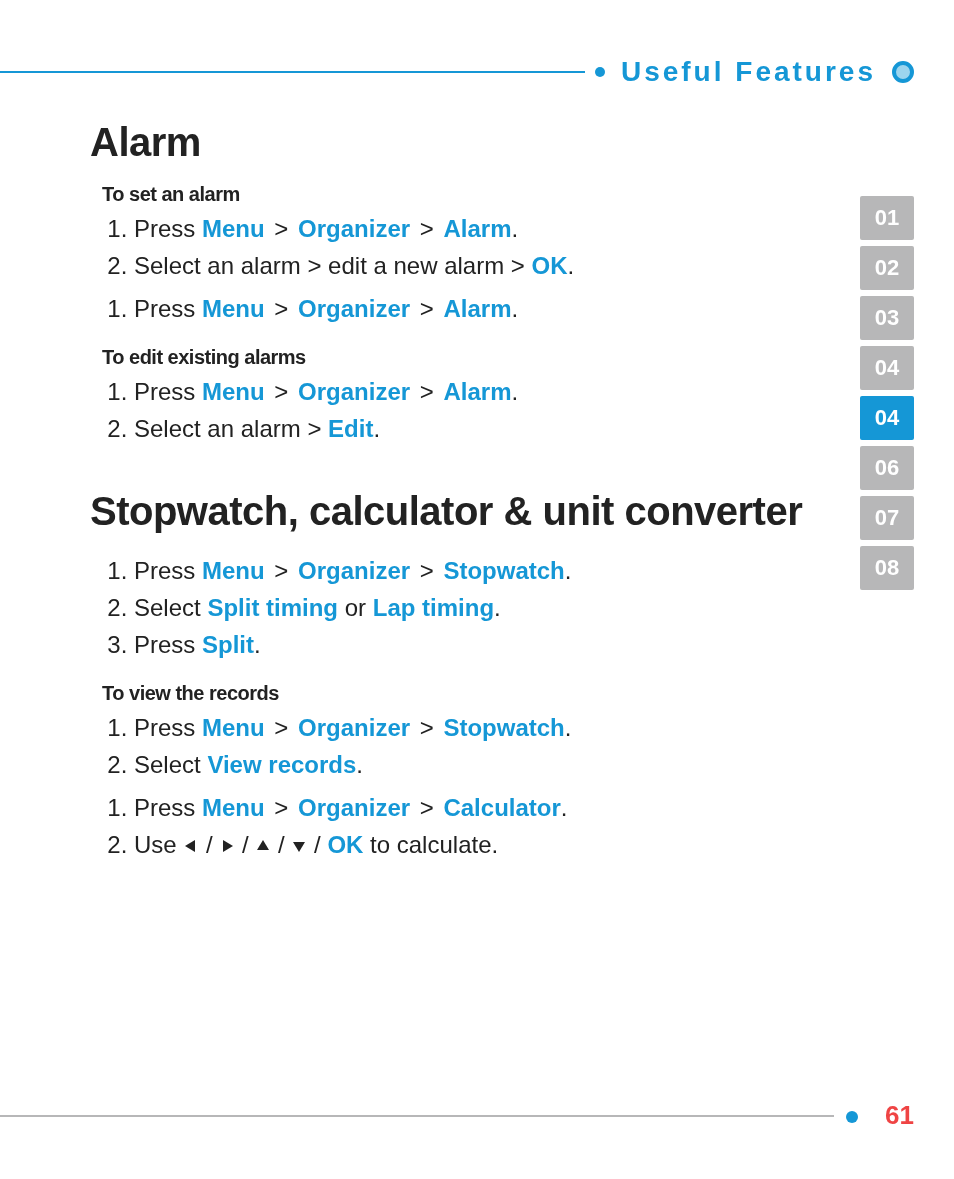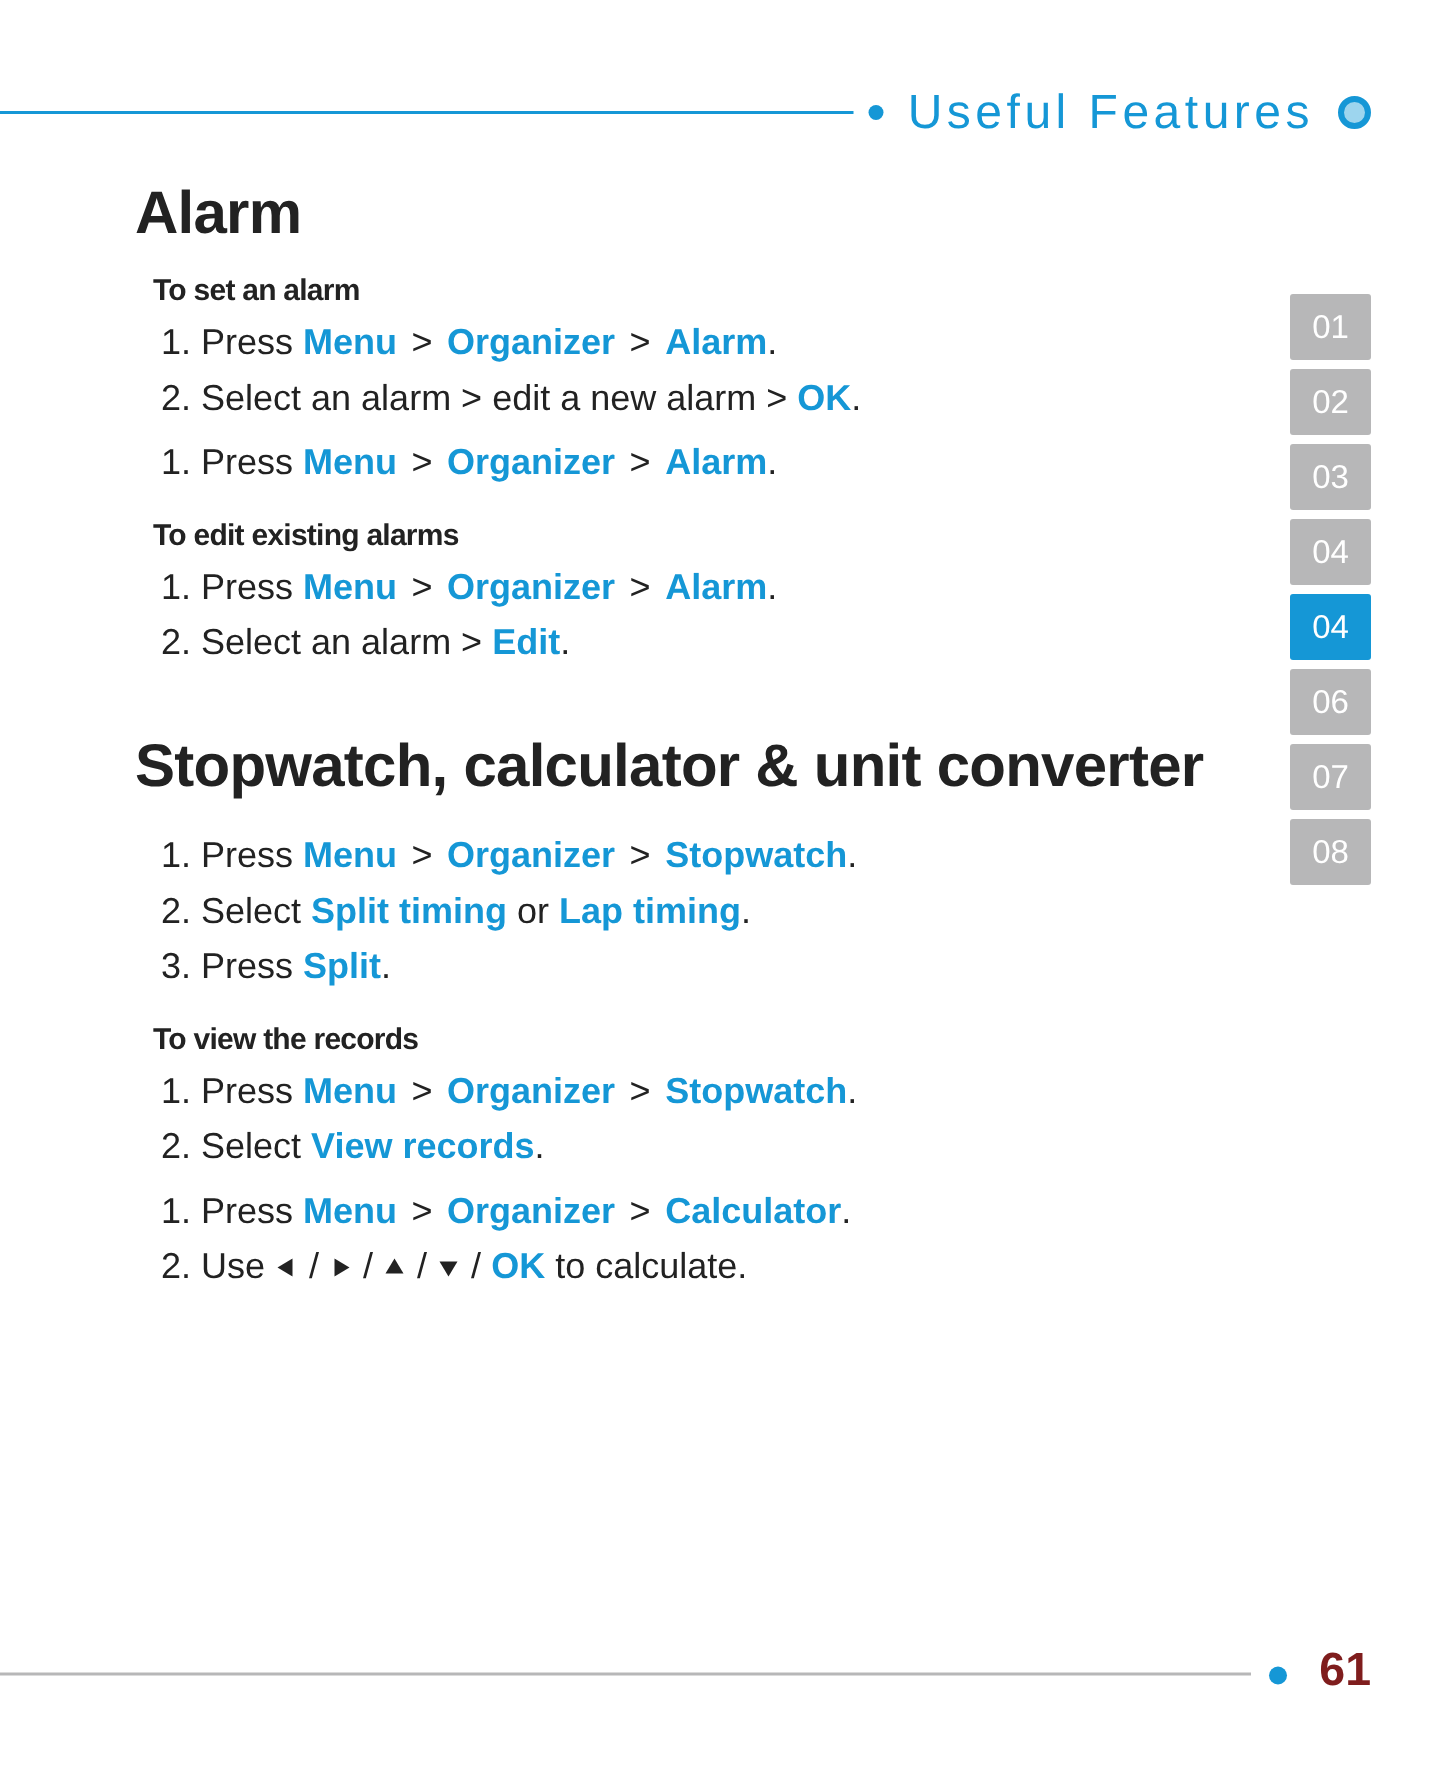--- a/index.html
+++ b/index.html
@@ -2,42 +2,42 @@
 <html><head>
 <meta charset="utf-8">
 <style>
   html,body{margin:0;padding:0;background:#fff;font-family:"Myriad Pro","Segoe UI",Arial,sans-serif;color:#222;}
   .page{position:relative;width:954px;height:1179px;box-sizing:border-box;}
 
   
   .topbar{position:absolute;top:56px;left:0;right:0;display:flex;align-items:center;}
   .topbar .line-left{flex:1;height:2px;background:#1597d6;margin-right:10px;}
   .topbar .dot-l{width:10px;height:10px;border-radius:50%;background:#1597d6;margin-right:16px;}
-  .topbar .title{font-family:"Eurostile","Segoe UI",Arial,sans-serif;font-size:32px;font-weight:400;letter-spacing:3px;color:#1597d6;white-space:nowrap;}
+  .topbar .title{font-family:"Eurostile","Segoe UI",Arial,sans-serif;font-size:28px;font-weight:700;letter-spacing:3px;color:#1597d6;white-space:nowrap;}
   .topbar .dot-r{width:22px;height:22px;border-radius:50%;box-sizing:border-box;border:4px solid #1597d6;background:#9dd5ee;margin-left:16px;margin-right:40px;}
 
   
   .content{position:absolute;top:100px;left:90px;width:720px;}
   h1{font-size:40px;font-weight:700;margin:20px 0 18px 0;letter-spacing:-0.5px;}
   h1.section2{margin-top:42px;}
   h2{font-size:20px;font-weight:700;margin:18px 0 4px 12px;letter-spacing:-0.5px;}
   ol{margin:0 0 6px 0;padding-left:44px;}
   li{font-size:24px;line-height:1.55;font-weight:400;}
   .hl{color:#1597d6;font-weight:700;}
   .gt{margin:0 3px;}
   .tri{display:inline-block;vertical-align:-1px;}
   .tri svg{width:16px;height:16px;}
 
   
   .tabs{position:absolute;top:196px;right:40px;width:54px;}
-  .tab{height:44px;margin-bottom:6px;background:#b7b7b8;color:#fff;font-size:22px;font-weight:400;display:flex;align-items:center;justify-content:center;border-radius:2px;}
+  .tab{height:44px;margin-bottom:6px;background:#b7b7b8;color:#fff;font-size:22px;font-weight:700;display:flex;align-items:center;justify-content:center;border-radius:2px;}
   .tab.active{background:#1597d6;}
   .footerline{position:absolute;bottom:62px;left:0;right:120px;height:2px;background:#b7b7b8;}
   .footerdot{position:absolute;bottom:56px;right:96px;width:12px;height:12px;border-radius:50%;background:#1597d6;}
-  .footernum{position:absolute;bottom:48px;right:40px;font-size:31px;font-weight:700;color:#7f1d1d;}
+  .footernum{position:absolute;bottom:48px;right:40px;font-size:26px;font-weight:700;color:#ef4444;}
 </style>
 </head>
 <body>
 
 <div class="page">
 
   <div class="topbar">
     <div class="line-left"></div>
     <div class="dot-l"></div>
     <div class="title">Useful Features</div>

